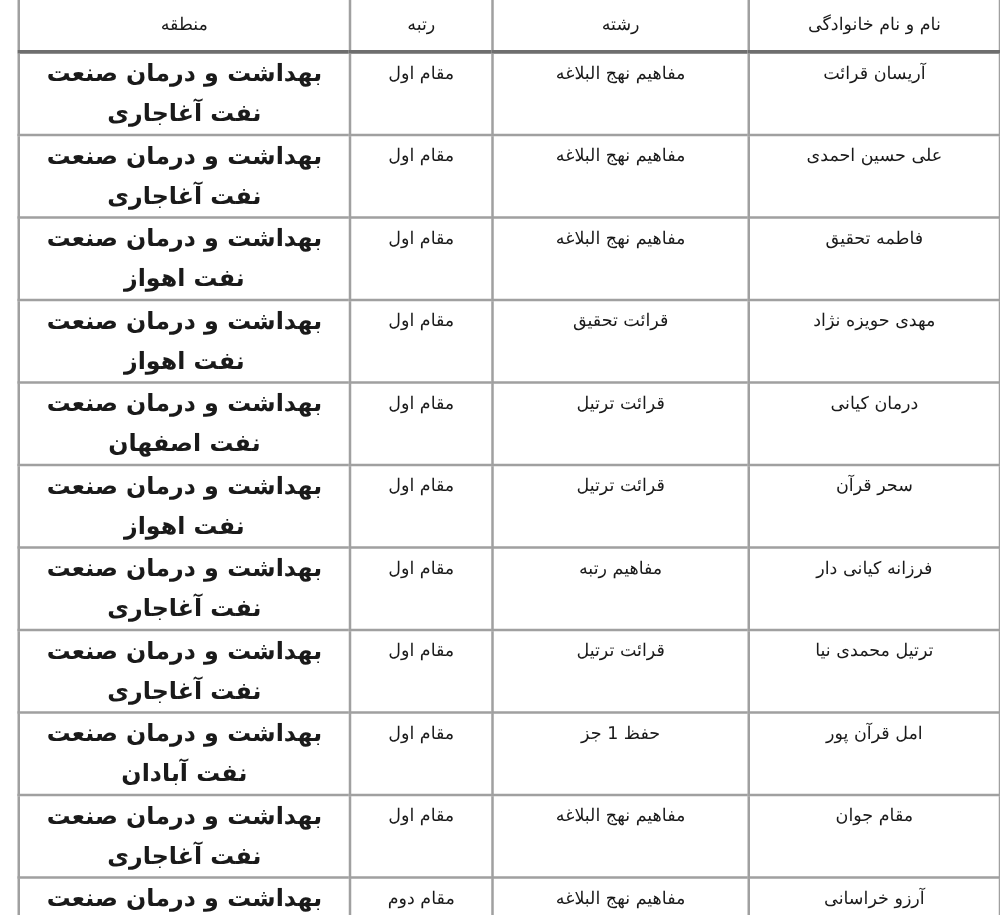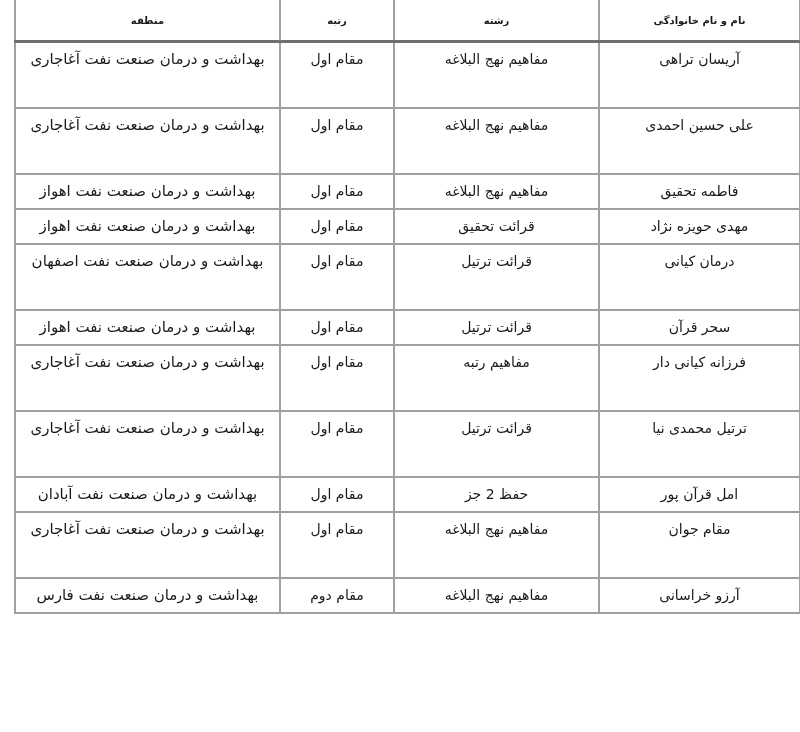--- a/index.html
+++ b/index.html
@@ -9,24 +9,24 @@
     width: 785px; border-collapse: collapse; direction: rtl;
     table-layout: fixed;
   }
   td, th {
     border: 2px solid #a0a0a0;
     vertical-align: top;
     text-align: center;
     padding: 0 6px;
     color: #1a1a1a;
   }
-  th { height: 40px; font-weight: bold; font-size: 10px; vertical-align: middle; }
+  th { height: 40px; font-weight: normal; font-size: 14px; vertical-align: middle; }
   thead tr th { border-bottom: 3px solid #6e6e6e; }
   td { font-size: 14px; line-height: 33px; }
-  td.region { font-weight: normal; font-size: 15px; line-height: 32px; }
+  td.region { font-weight: bold; font-size: 19px; line-height: 32px; }
   col.c-name { width: 201px; }
   col.c-field { width: 205px; }
   col.c-rank { width: 114px; }
   col.c-region { width: 265px; }
   tr.h2 td { height: 64px; }
   tr.h1 td { height: 31px; }
 </style>
 </head>
 <body>
 
@@ -40,21 +40,21 @@
   <thead>
     <tr>
       <th>نام و نام خانوادگی</th>
       <th>رشته</th>
       <th>رتبه</th>
       <th>منطقه</th>
     </tr>
   </thead>
   <tbody>
     <tr class="h2">
-      <td>آریسان تراهی</td>
+      <td>آریسان قرائت</td>
       <td>مفاهیم نهج البلاغه</td>
       <td>مقام اول</td>
       <td class="region">بهداشت و درمان صنعت نفت آغاجاری</td>
     </tr>
     <tr class="h2">
       <td>علی حسین احمدی</td>
       <td>مفاهیم نهج البلاغه</td>
       <td>مقام اول</td>
       <td class="region">بهداشت و درمان صنعت نفت آغاجاری</td>
     </tr>
@@ -89,21 +89,21 @@
       <td class="region">بهداشت و درمان صنعت نفت آغاجاری</td>
     </tr>
     <tr class="h2">
       <td>ترتیل محمدی نیا</td>
       <td>قرائت ترتیل</td>
       <td>مقام اول</td>
       <td class="region">بهداشت و درمان صنعت نفت آغاجاری</td>
     </tr>
     <tr class="h1">
       <td>امل قرآن پور</td>
-      <td>حفظ 2 جز</td>
+      <td>حفظ 1 جز</td>
       <td>مقام اول</td>
       <td class="region">بهداشت و درمان صنعت نفت آبادان</td>
     </tr>
     <tr class="h2">
       <td>مقام جوان</td>
       <td>مفاهیم نهج البلاغه</td>
       <td>مقام اول</td>
       <td class="region">بهداشت و درمان صنعت نفت آغاجاری</td>
     </tr>
     <tr class="h1">

